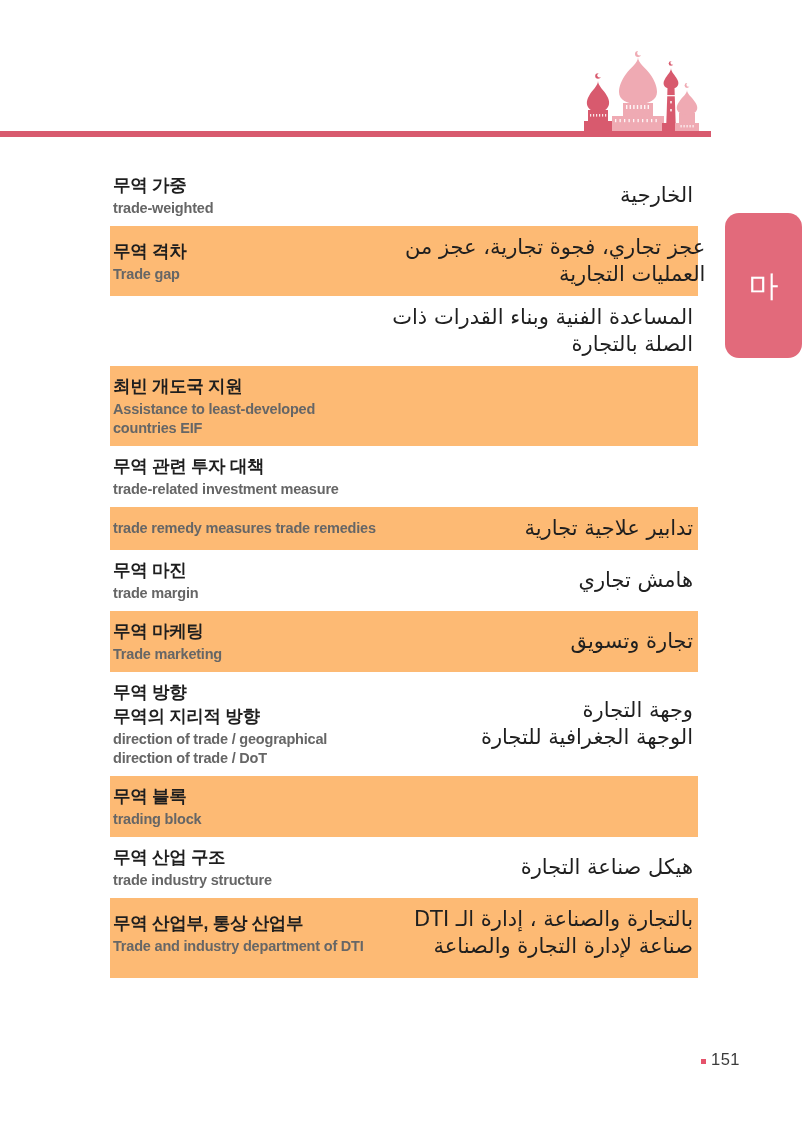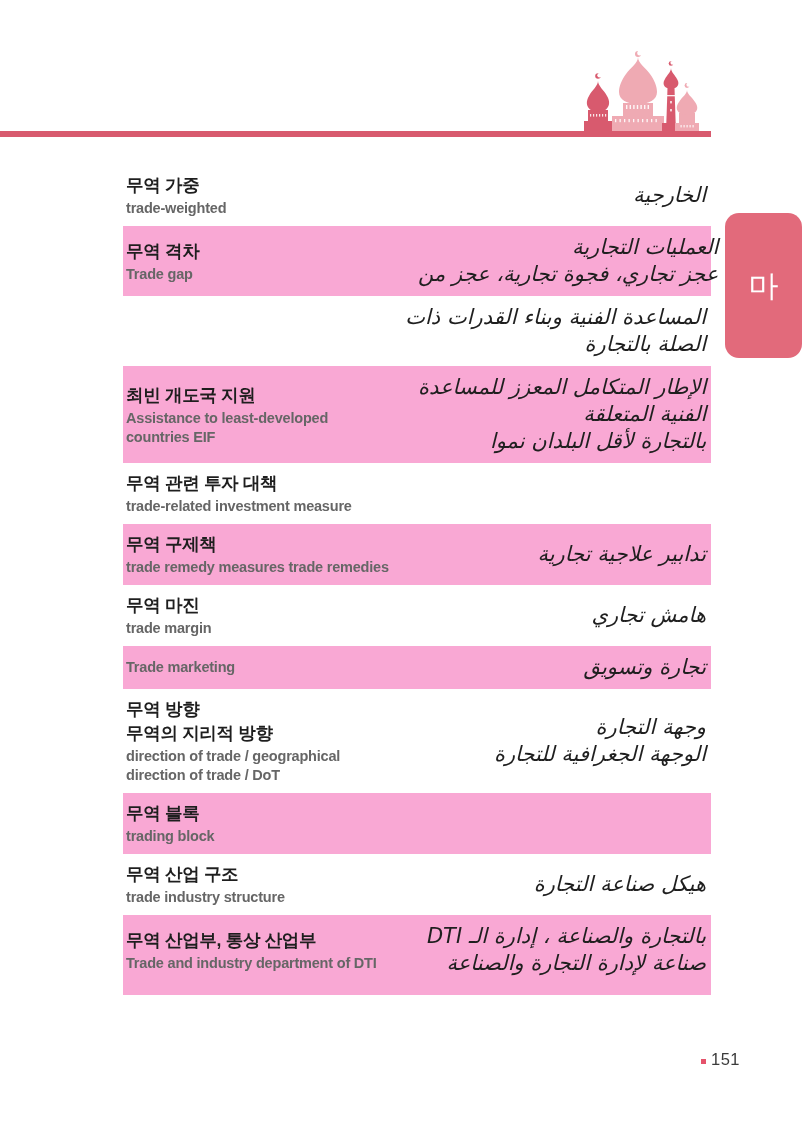--- a/index.html
+++ b/index.html
@@ -12,26 +12,26 @@
   .rule{position:absolute;left:0;top:131px;width:711px;height:6px;background:#d85a6e;}
   .mosque{position:absolute;left:584px;top:49px;width:128px;height:82px;}
   
   .side-tab{
     position:absolute;top:213px;right:2px;width:77px;height:145px;
     background:#e26a7b;border-radius:14px;
     display:flex;align-items:center;justify-content:center;
   }
   .side-tab .tab-label{color:#ffffff;font-size:30px;line-height:1;font-weight:400;}
   
-  .glossary{position:absolute;left:123px;top:165px;width:588px;}
+  .glossary{position:absolute;left:110px;top:165px;width:588px;}
   .row{display:flex;align-items:center;padding:8px 0;}
-  .row.shaded{background:#f9a8d4;}
+  .row.shaded{background:#fdba74;}
   .row:last-child{padding-bottom:18px;}
   .kcol{flex:0 0 292px;padding-left:3px;}
-  .acol{flex:1;display:flex;flex-direction:column;align-items:flex-end;justify-content:center;padding-right:5px;font-style:italic;}
+  .acol{flex:1;display:flex;flex-direction:column;align-items:flex-end;justify-content:center;padding-right:5px;}
   .k-line{font-size:17.5px;font-weight:700;line-height:24px;color:#1e1e1e;white-space:nowrap;letter-spacing:-0.3px;}
   .e-line{font-size:14.5px;font-weight:700;line-height:19px;color:#666666;white-space:nowrap;letter-spacing:-0.2px;}
   .k-line + .e-line{margin-top:2px;}
   .a-line{
     font-family:"DejaVu Sans",sans-serif;
     font-size:21px;line-height:27px;color:#1f1f1f;
     direction:ltr;unicode-bidi:plaintext;white-space:nowrap;width:max-content;text-align:right;
   }
   
   .pagenum{position:absolute;top:1050px;right:64px;display:flex;align-items:center;gap:5px;}
@@ -135,68 +135,63 @@
     <div class="acol">
           <div class="a-line">الخارجية</div>
         </div>
   </div>
       <div class="row shaded">
     <div class="kcol">
           <div class="k-line">무역 격차</div>
           <div class="e-line">Trade gap</div>
         </div>
     <div class="acol">
+          <div class="a-line">عجز تجاري، فجوة تجارية، عجز من</div>
           <div class="a-line">العمليات التجارية</div>
-          <div class="a-line">عجز تجاري، فجوة تجارية، عجز من</div>
         </div>
   </div>
       <div class="row">
     <div class="acol">
           <div class="a-line">المساعدة الفنية وبناء القدرات ذات</div>
           <div class="a-line">الصلة بالتجارة</div>
         </div>
   </div>
       <div class="row shaded">
     <div class="kcol">
           <div class="k-line">최빈 개도국 지원</div>
           <div class="e-line">Assistance to least-developed</div>
           <div class="e-line">countries EIF</div>
         </div>
-    <div class="acol">
-          <div class="a-line">الإطار المتكامل المعزز للمساعدة</div>
-          <div class="a-line">الفنية المتعلقة</div>
-          <div class="a-line">بالتجارة لأقل البلدان نموا</div>
-        </div>
   </div>
       <div class="row">
     <div class="kcol">
           <div class="k-line">무역 관련 투자 대책</div>
           <div class="e-line">trade-related investment measure</div>
         </div>
   </div>
       <div class="row shaded">
     <div class="kcol">
-          <div class="k-line">무역 구제책</div>
           <div class="e-line">trade remedy measures trade remedies</div>
         </div>
     <div class="acol">
           <div class="a-line">تدابير علاجية تجارية</div>
         </div>
   </div>
       <div class="row">
     <div class="kcol">
           <div class="k-line">무역 마진</div>
           <div class="e-line">trade margin</div>
         </div>
     <div class="acol">
           <div class="a-line">هامش تجاري</div>
         </div>
   </div>
       <div class="row shaded">
     <div class="kcol">
+          <div class="k-line">무역 마케팅</div>
           <div class="e-line">Trade marketing</div>
         </div>
     <div class="acol">
           <div class="a-line">تجارة وتسويق</div>
         </div>
   </div>
       <div class="row">
     <div class="kcol">
           <div class="k-line">무역 방향</div>
           <div class="k-line">무역의 지리적 방향</div>

